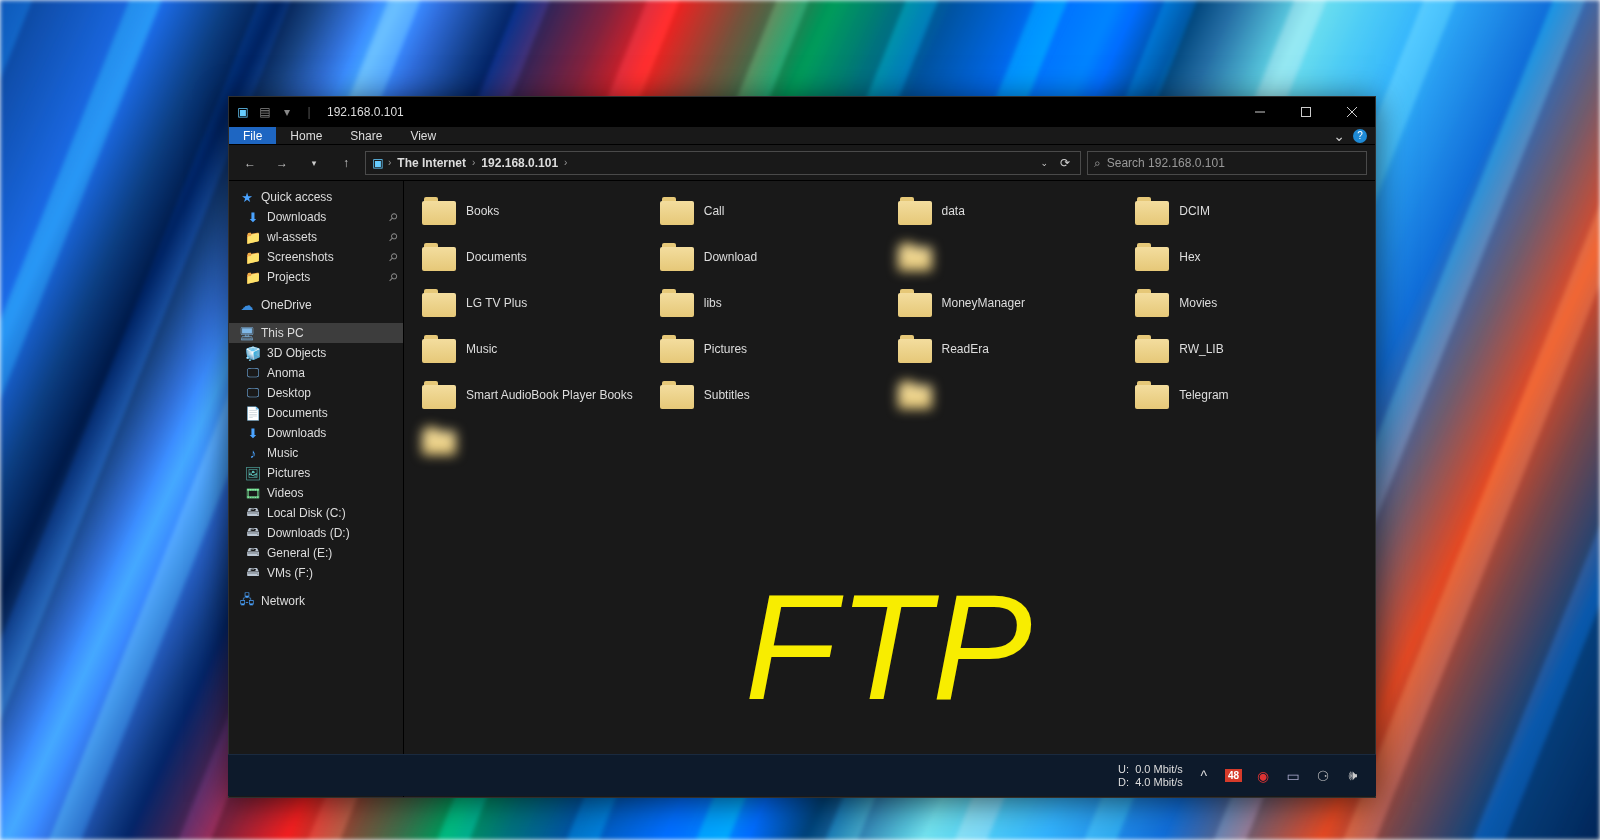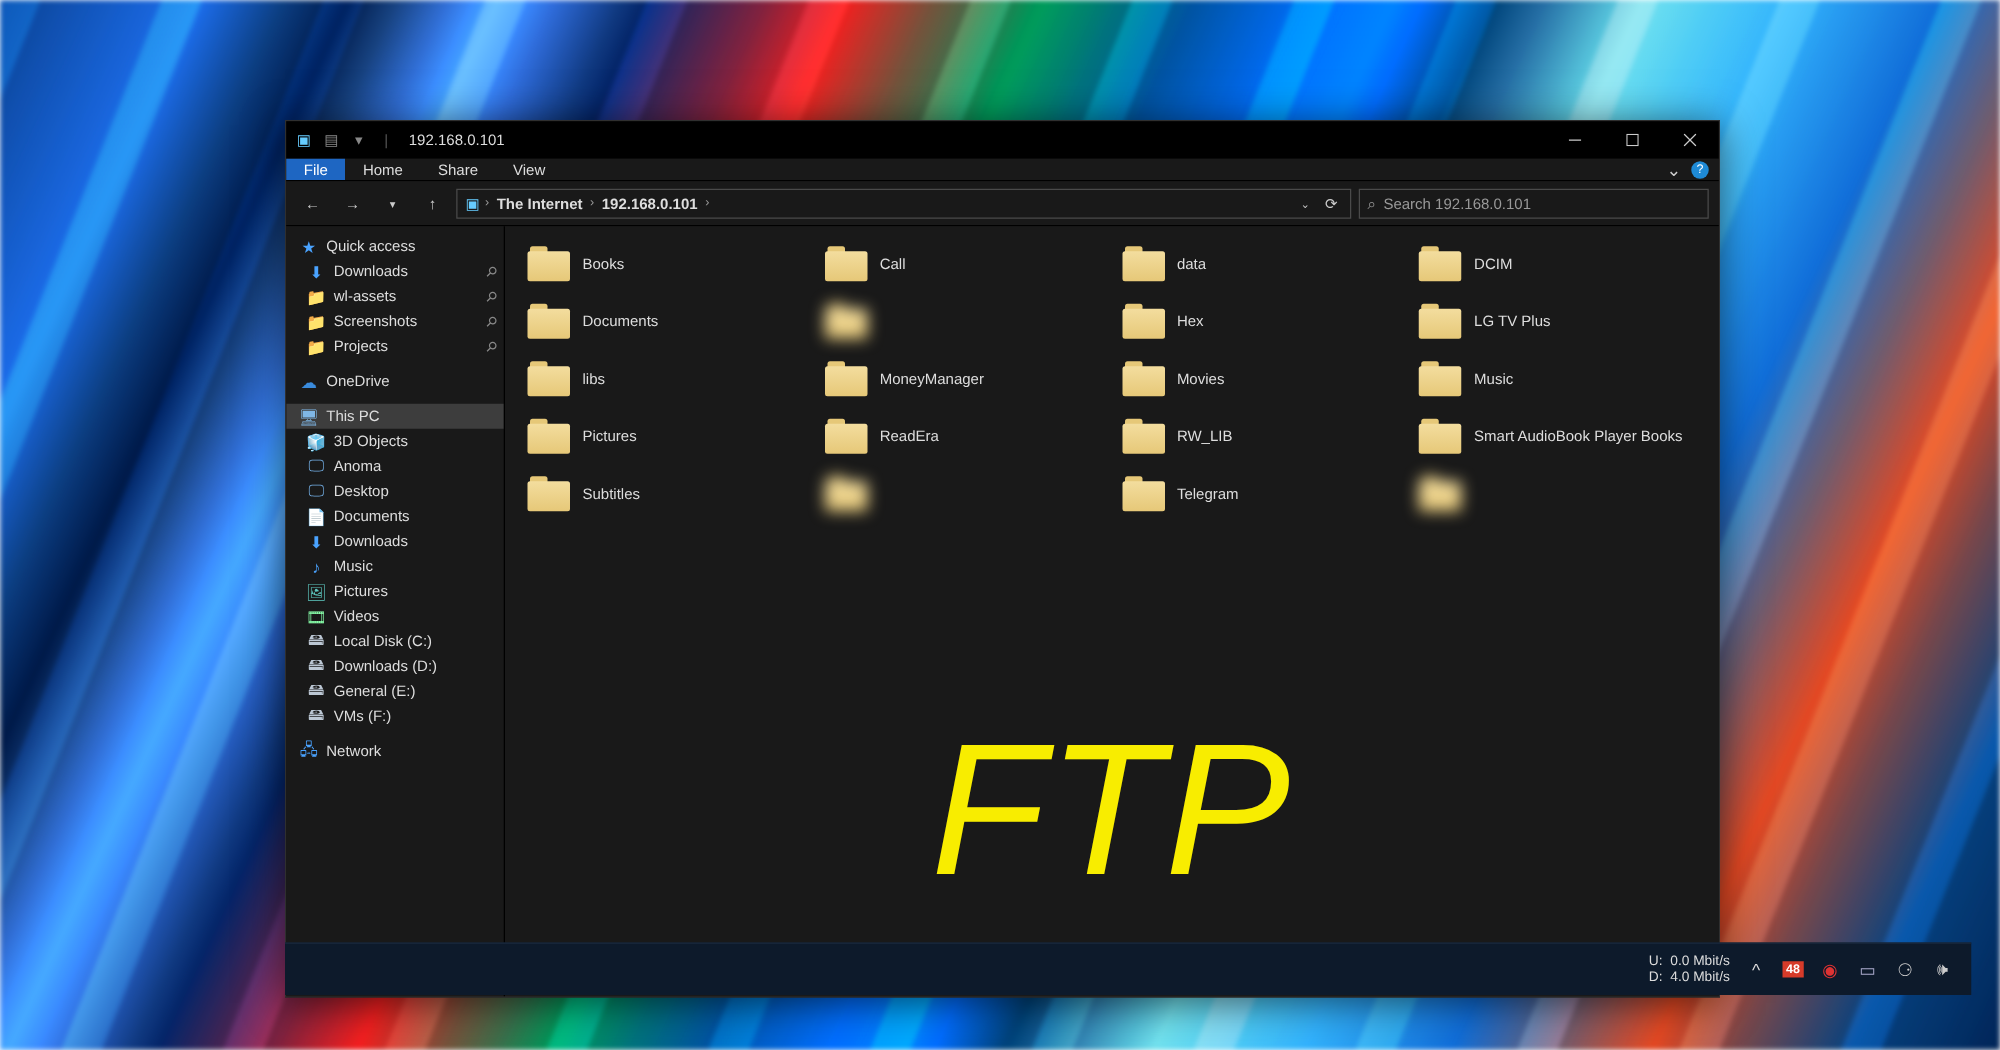--- a/index.html
+++ b/index.html
@@ -45,21 +45,21 @@
   .content{flex:1;background:#191919;position:relative;overflow:hidden;}
   .grid{display:grid;grid-template-columns:repeat(4,1fr);gap:6px 8px;padding:10px 14px;align-content:start;}
   .folder{display:flex;align-items:center;gap:10px;height:40px;padding:2px 4px;color:#ddd;}
   .fico{width:34px;height:28px;flex-shrink:0;position:relative;}
   .fico .body2{position:absolute;left:0;top:4px;width:34px;height:24px;background:linear-gradient(#f3dd9e,#e6c878);border-radius:2px;}
   .fico .tab2{position:absolute;left:2px;top:0;width:14px;height:7px;background:#e6c878;border-radius:2px 2px 0 0;}
   .blur .fico{filter:blur(6px);}
   .blur .flabel{filter:blur(5px);color:#777;}
   .overlay-text{position:absolute;left:50%;top:380px;transform:translateX(-50%);font-size:150px;font-weight:400;font-style:italic;color:#f8ed00;letter-spacing:2px;}
   
-  .taskbar{position:absolute;left:228px;top:754px;width:1349px;height:42px;background:#0d1a2b;border-top:1px solid #1a2a3f;display:flex;align-items:center;color:#ddd;font-size:11px;z-index:2;}
+  .taskbar{position:absolute;left:228px;top:754px;width:1148px;height:42px;background:#0d1a2b;border-top:1px solid #1a2a3f;display:flex;align-items:center;color:#ddd;font-size:11px;z-index:2;}
   .task-right{margin-left:auto;display:flex;align-items:center;gap:12px;padding-right:14px;}
   .speed{line-height:1.1;}
   .tray-ico{width:18px;height:18px;display:flex;align-items:center;justify-content:center;font-size:14px;}
   .badge48{background:#d63b2a;color:#fff;font-size:10px;padding:1px 3px;font-weight:700;}
   
   svg{display:block;}
 </style>
 </head>
 <body>
 
@@ -259,20 +259,27 @@
             </span>
             <span class="flabel">DCIM</span>
           </div>
           <div class="folder">
             <span class="fico">
               <span class="tab2"></span>
               <span class="body2"></span>
             </span>
             <span class="flabel">Documents</span>
           </div>
+          <div class="folder">
+            <span class="fico">
+              <span class="tab2"></span>
+              <span class="body2"></span>
+            </span>
+            <span class="flabel">Download</span>
+          </div>
           <div class="folder blur">
             <span class="fico">
               <span class="tab2"></span>
               <span class="body2"></span>
             </span>
             <span class="flabel"></span>
           </div>
           <div class="folder">
             <span class="fico">
               <span class="tab2"></span>

